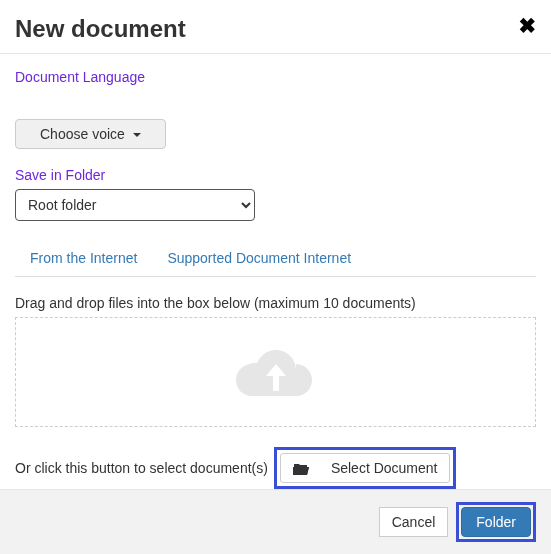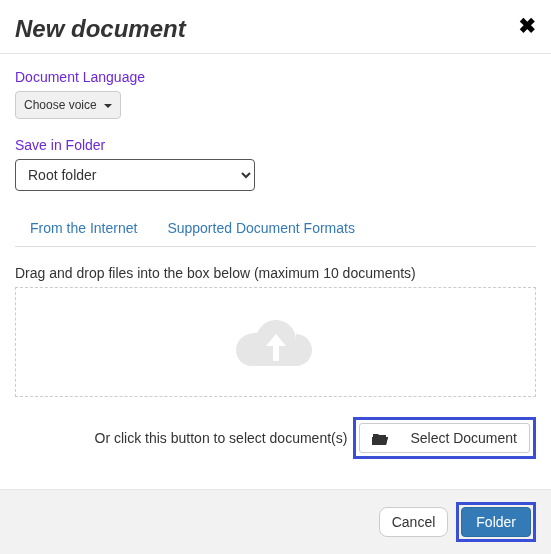--- a/index.html
+++ b/index.html
@@ -16,21 +16,20 @@
       padding: 15px 15px 10px 15px;
       border-bottom: 1px solid #e5e5e5;
       display: flex;
       justify-content: space-between;
       align-items: flex-start;
     }
     .modal-title {
       font-size: 24px;
       font-weight: bold;
       color: #333;
-      font-style: italic;
     }
     .close-btn {
       font-size: 21px;
       font-weight: bold;
       color: #000;
       cursor: pointer;
       line-height: 1;
       background: none;
       border: none;
     }
@@ -39,27 +38,28 @@
     }
     .form-group { margin-bottom: 18px; }
     .form-label {
       display: block;
       margin-bottom: 6px;
       color: #6d28d9;
       font-size: 14px;
     }
     .btn-default {
       display: inline-block;
-      padding: 6px 8px;
-      font-size: 12px;
+      padding: 6px 24px;
+      font-size: 14px;
       color: #333;
       background: #f0f0f0;
       border: 1px solid #ccc;
       border-radius: 4px;
       cursor: pointer;
+      margin-top: 28px;
     }
     .caret {
       display: inline-block;
       width: 0; height: 0;
       margin-left: 4px;
       vertical-align: middle;
       border-top: 4px solid #333;
       border-right: 4px solid transparent;
       border-left: 4px solid transparent;
     }
@@ -108,21 +108,20 @@
       align-items: center;
       justify-content: center;
       background: #fff;
     }
     .cloud-icon svg { display: block; }
     .select-row {
       margin-top: 20px;
       display: flex;
       align-items: center;
       gap: 6px;
-      justify-content: flex-end;
     }
     .select-text { color: #333; }
     .highlight-wrap {
       border: 3px solid #3b4fd6;
       padding: 3px;
       display: inline-block;
     }
     .btn-select {
       display: inline-flex;
       align-items: center;
@@ -146,21 +145,21 @@
       justify-content: flex-end;
       align-items: center;
       gap: 8px;
     }
     .btn-cancel {
       padding: 6px 12px;
       font-size: 14px;
       color: #333;
       background: #fff;
       border: 1px solid #ccc;
-      border-radius: 8px;
+      border-radius: 0;
       cursor: pointer;
     }
     .btn-upload {
       padding: 6px 14px;
       font-size: 14px;
       color: #fff;
       background: #337ab7;
       border: 1px solid #2e6da4;
       border-radius: 4px;
       cursor: pointer;
@@ -197,21 +196,21 @@
       <option>Root folder</option>
     </select>
   </div>
 
   <div>
     <ul class="nav-tabs">
       <li>
         <a>From the Internet</a>
       </li>
       <li>
-        <a>Supported Document Formats</a>
+        <a>Supported Document Internet</a>
       </li>
     </ul>
 
     <div class="upload-instruction">Drag and drop files into the box below (maximum 10 documents)</div>
 
     <div class="drop-zone">
       <span class="cloud-icon">
         <svg width="80" height="60" viewBox="0 0 80 60">
           <path fill="#e6e6e6" d="M60 28c0-11-9-20-20-20-8.5 0-15.7 5.3-18.6 12.8C9.3 21.2 0 27.5 0 38c0 9 7 16 16 16h44c9 0 16-7 16-16 0-8.7-6.9-15.8-16-16z"></path>
           <path fill="#e6e6e6" d="M40 20l12 14H44v16h-8V34h-8l12-14z"></path>

